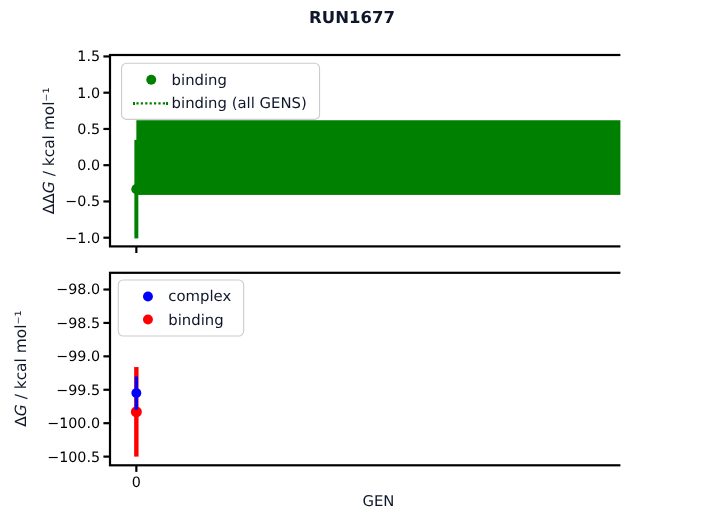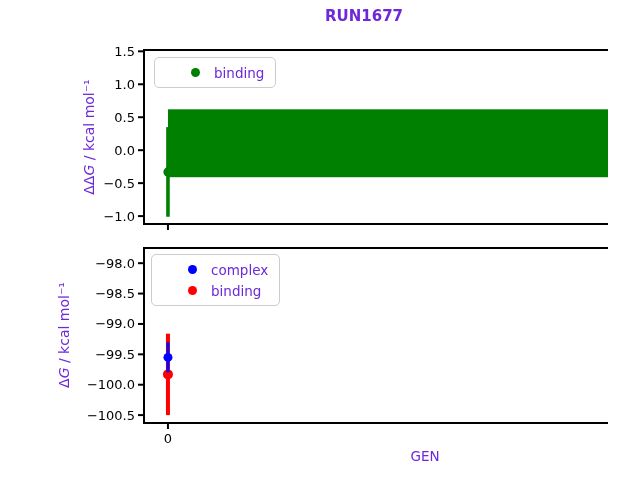--- a/index.html
+++ b/index.html
@@ -1,38 +1,37 @@
 <!DOCTYPE html>
 <html><head>
 <meta charset="utf-8">
 <style>
   html,body { margin:0; padding:0; background:#ffffff; }
   .fig {
     position:relative; width:564px; height:480px; background:#ffffff;
-    font-family:"DejaVu Sans","Liberation Sans",sans-serif; color:#6d28d9;
+    font-family:"DejaVu Sans","Liberation Sans",sans-serif; color:#0f172a;
     overflow:hidden;
-    margin-left:44px;
   }
   .title {
     position:absolute; top:7px; left:320px; transform:translateX(-50%);
     font-size:15px; font-weight:bold; white-space:nowrap;
   }
   .ylabel {
     position:absolute; white-space:nowrap; font-size:14px;
     transform:translate(-50%,-50%) rotate(-90deg);
   }
   .ylabel i { font-style:italic; }
   .xlabel {
-    position:absolute; left:381px; top:448px; transform:translateX(-50%);
+    position:absolute; left:344px; top:448px; transform:translateX(-50%);
     font-size:13.5px; white-space:nowrap;
   }
   svg { position:absolute; left:0; top:0; }
   .legend {
     position:absolute; background:#ffffff; border:1px solid #cccccc;
-    border-radius:5px; padding:4px 11px 4px 21px; z-index:5;
+    border-radius:5px; padding:4px 11px 4px 7px; z-index:5;
   }
   .legend-item { display:flex; align-items:center; height:21px; font-size:13.5px; white-space:nowrap; }
   .legend-key { width:38px; display:flex; justify-content:center; align-items:center; flex:none; }
   .dot { width:9px; height:9px; border-radius:50%; }
   .dline { width:32px; height:0; border-top:2.5px dotted; }
 </style>
 </head>
 <body>
 
 <div class="fig">
@@ -98,20 +97,26 @@
   <div class="xlabel">GEN</div>
 
   <div id="legends">
       <div class="legend" style="left: 110px; top: 57px;">
         <div class="legend-item">
           <span class="legend-key">
             <span class="dot" style="background: rgb(0, 128, 0);"></span>
           </span>
           <span>binding</span>
         </div>
+        <div class="legend-item">
+          <span class="legend-key">
+            <span class="dline" style="border-top-color: rgb(0, 128, 0);"></span>
+          </span>
+          <span>binding (all GENS)</span>
+        </div>
       </div>
       <div class="legend" style="left: 107px; top: 254px;">
         <div class="legend-item">
           <span class="legend-key">
             <span class="dot" style="background: rgb(0, 0, 255);"></span>
           </span>
           <span>complex</span>
         </div>
         <div class="legend-item">
           <span class="legend-key">

